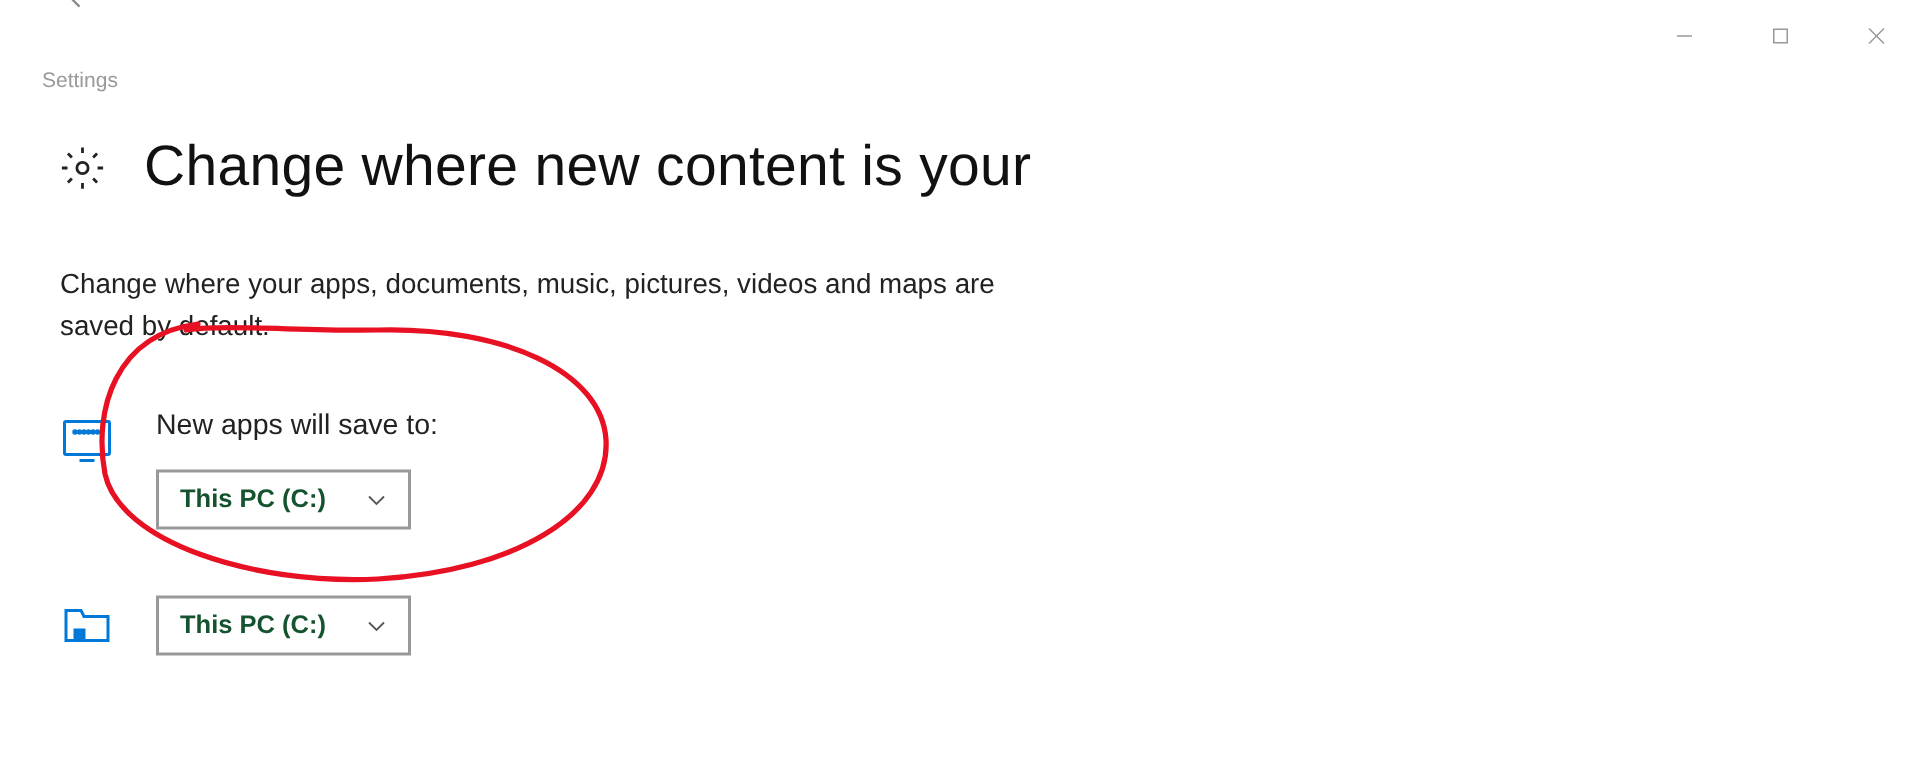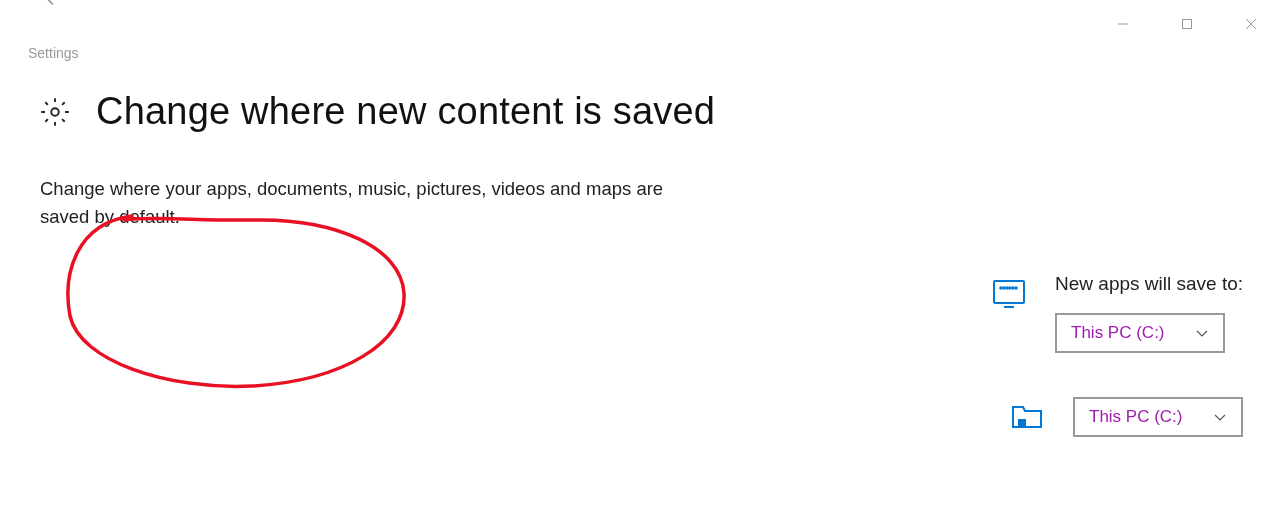--- a/index.html
+++ b/index.html
@@ -78,21 +78,20 @@
       color: #222;
       line-height: 1.5;
       max-width: 640px;
       margin-bottom: 42px;
       font-weight: 400;
     }
     .setting-group {
       display: flex;
       gap: 28px;
       margin-bottom: 44px;
-      justify-content: flex-end;
     }
     .setting-icon {
       color: #0078d7;
       flex-shrink: 0;
       margin-top: 2px;
     }
     .setting-content {
       display: flex;
       flex-direction: column;
       gap: 18px;
@@ -108,21 +107,22 @@
       height: 40px;
       display: flex;
       align-items: center;
       justify-content: space-between;
       padding: 0 14px;
       cursor: pointer;
       background: #fff;
     }
     .dropdown-value {
       font-size: 17px;
-      color: #a21caf;
+      color: #14532d;
+      font-weight: bold;
     }
     .chevron {
       color: #555;
       display: flex;
       align-items: center;
     }
     .annotation-circle {
       position: absolute;
       left: 52px;
       top: 198px;
@@ -164,21 +164,21 @@
 </div>
 
 <div class="content">
   <div class="header-row">
     <div class="gear-icon">
       <svg width="30" height="30" viewBox="0 0 24 24" fill="none" stroke="currentColor" stroke-width="1.5">
         <circle cx="12" cy="12" r="3"></circle>
         <path d="M12 1v3M12 20v3M4.22 4.22l2.12 2.12M17.66 17.66l2.12 2.12M1 12h3M20 12h3M4.22 19.78l2.12-2.12M17.66 6.34l2.12-2.12"></path>
       </svg>
     </div>
-    <h1 class="page-heading">Change where new content is saved</h1>
+    <h1 class="page-heading">Change where new content is your</h1>
   </div>
 
   <p class="description">Change where your apps, documents, music, pictures, videos and maps are saved by default.</p>
 
   <div class="setting-group">
     <div class="setting-icon">
       <svg width="36" height="36" viewBox="0 0 36 36" fill="none" stroke="currentColor" stroke-width="2">
         <rect x="3" y="6" width="30" height="22" rx="1"></rect>
         <circle cx="10" cy="13" r="0.8" fill="currentColor"></circle>
         <circle cx="13" cy="13" r="0.8" fill="currentColor"></circle>

